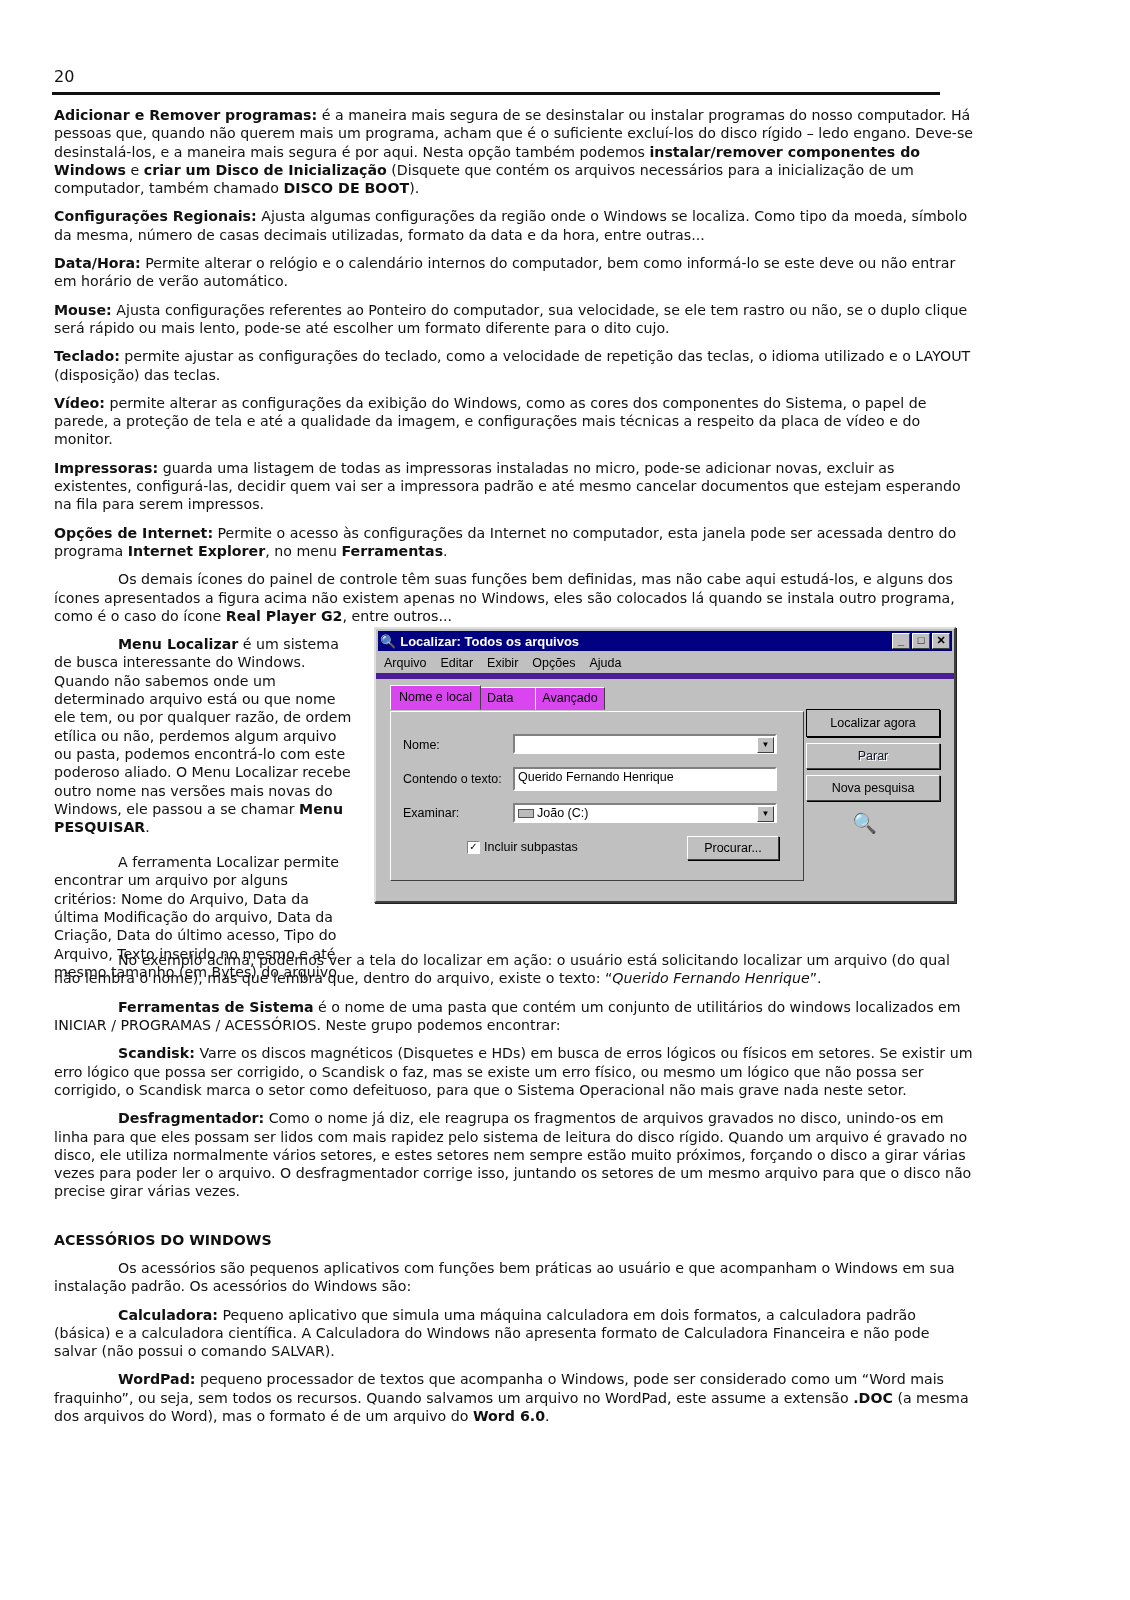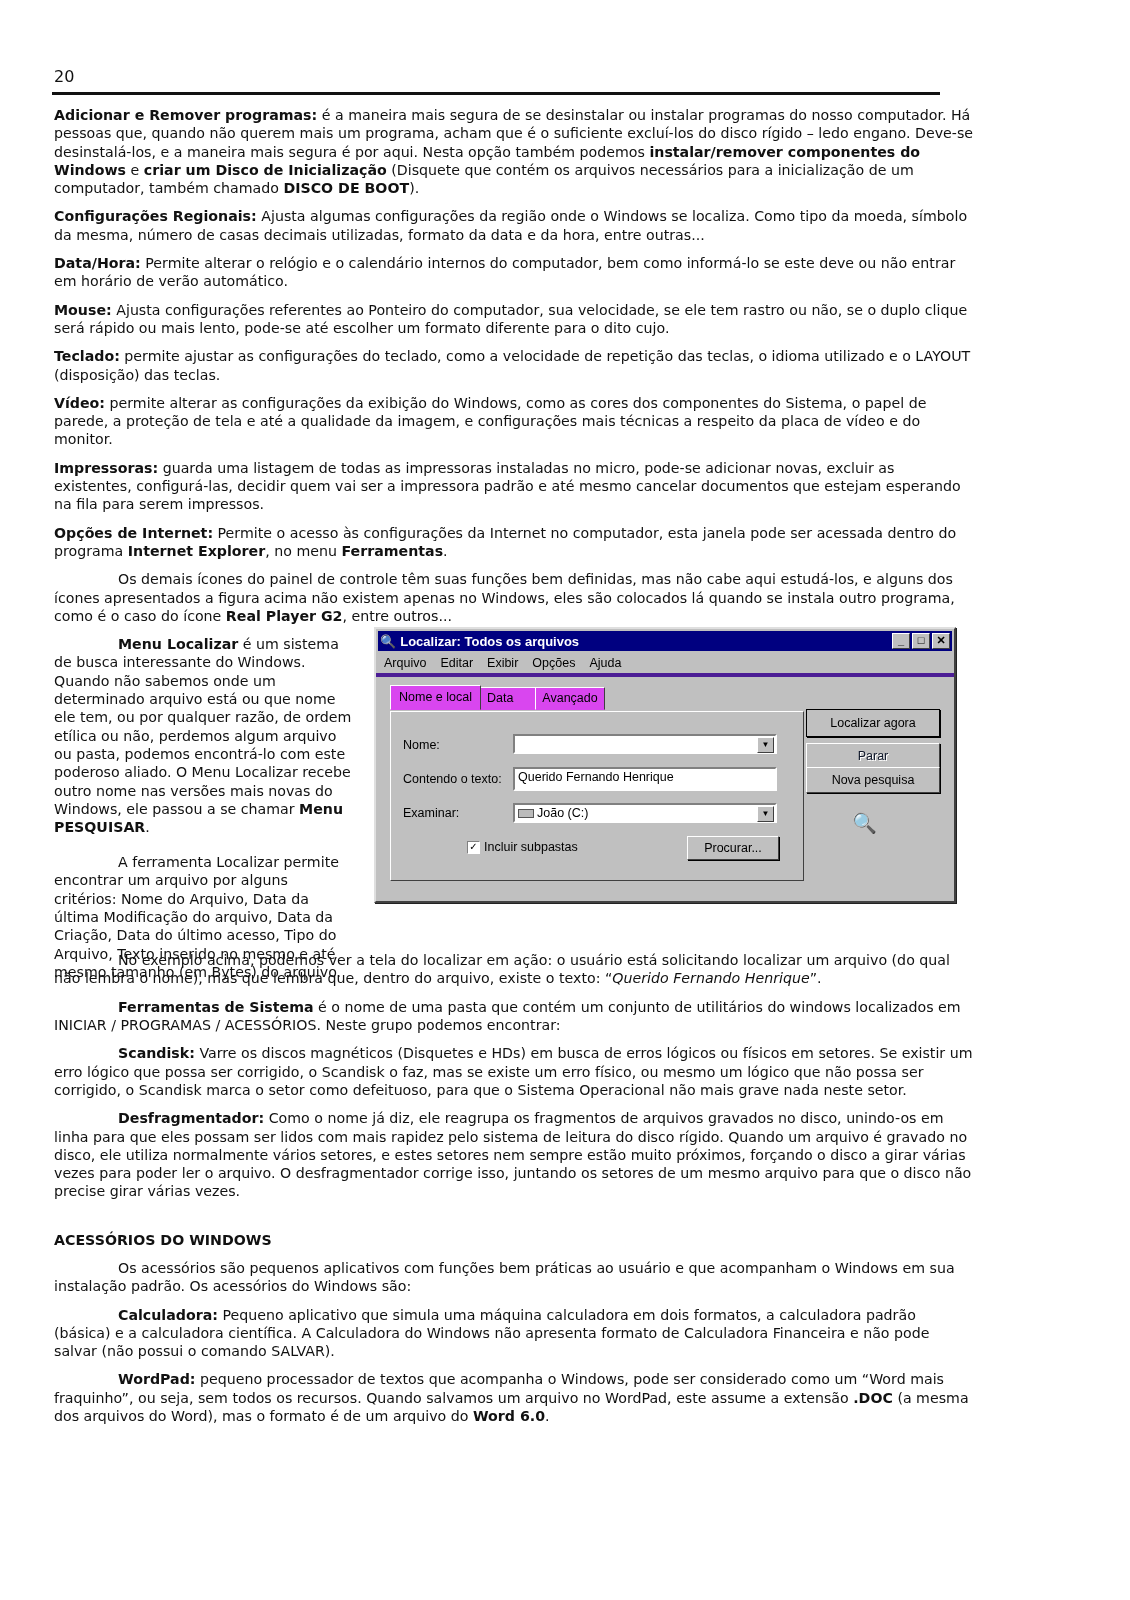--- a/index.html
+++ b/index.html
@@ -11,21 +11,21 @@
   p { margin:0 0 10px 0; }
   p.indent { text-indent:64px; }
   .float-area { position:relative; height:316px; }
   .float-text { position:absolute; left:0; top:0; width:300px; }
   h3 { font-size:14.2px; margin:30px 0 10px 0; font-weight:bold; }
   
   .win { position:absolute; left:320px; top:-8px; width:578px; height:272px; background:#c0c0c0; border:2px solid; border-color:#dfdfdf #404040 #404040 #dfdfdf; box-shadow:1px 1px 0 #222; font-family:"Liberation Sans", sans-serif; font-size:12.5px; line-height:normal; color:#000; }
   .titlebar { height:20px; background:#000080; color:#fff; display:flex; align-items:center; padding:0 2px; margin:2px; }
   .titlebar .t { font-weight:bold; font-size:13px; margin-left:4px; flex:1; }
   .tb-btn { width:16px; height:14px; background:#c0c0c0; border:1px solid; border-color:#fff #404040 #404040 #fff; color:#000; font-size:11px; line-height:13px; text-align:center; margin-left:2px; font-weight:bold; }
-  .menubar { display:flex; gap:14px; padding:3px 8px; border-bottom:4px solid #4c1d95; }
+  .menubar { display:flex; gap:14px; padding:3px 8px; border-bottom:6px solid #4c1d95; }
   .tabs { position:absolute; left:14px; top:58px; display:flex; }
   .tab { border:1px solid; border-color:#fff #404040 transparent #fff; padding:3px 6px; margin-right:-1px; background:#d946ef; }
   .tab.active { padding:4px 8px 5px; margin-top:-2px; z-index:2; }
   .tabpanel { position:absolute; left:14px; top:82px; width:412px; height:168px; border:1px solid; border-color:#fff #404040 #404040 #fff; }
   .lbl { position:absolute; left:12px; }
   .field { position:absolute; left:122px; width:264px; height:20px; background:#fff; border:2px solid; border-color:#808080 #fff #fff #808080; box-sizing:border-box; padding:1px 3px; font-size:12.5px; }
   .ddarrow { position:absolute; right:1px; top:1px; width:15px; height:14px; background:#c0c0c0; border:1px solid; border-color:#fff #404040 #404040 #fff; font-size:8px; text-align:center; line-height:14px; }
   .btn { position:absolute; background:#c0c0c0; border:1px solid; border-color:#fff #404040 #404040 #fff; box-shadow:1px 1px 0 #000; text-align:center; font-size:12.5px; box-sizing:border-box; }
   .btn.disabled { color:#0f172a; text-shadow:1px 1px 0 #fff; }
   .chk { position:absolute; left:76px; top:128px; display:flex; align-items:center; gap:4px; }
@@ -88,21 +88,21 @@
           <span class="ddarrow">▼</span>
         </div>
         <div class="chk">
           <span class="chkbox">✓</span>
           <span>Incluir subpastas</span>
         </div>
         <div class="btn" style="left:296px;top:124px;width:92px;height:24px;line-height:22px">Procurar...</div>
       </div>
       <div class="btn" style="left:430px;top:80px;width:134px;height:28px;line-height:26px;border:1px solid #000">Localizar agora</div>
       <div class="btn disabled" style="left:430px;top:114px;width:134px;height:26px;line-height:24px">Parar</div>
-      <div class="btn" style="left:430px;top:138px;width:134px;height:26px;line-height:24px">Nova pesquisa</div>
+      <div class="btn" style="left:430px;top:146px;width:134px;height:26px;line-height:24px">Nova pesquisa</div>
       <span style="position:absolute;left:476px;top:182px;font-size:20px">🔍</span>
     </div>
 
     <p class="indent" style="position:absolute;left:0;top:218px;width:300px"><span>A ferramenta Localizar permite encontrar um arquivo por alguns critérios: Nome do Arquivo, Data da última Modificação do arquivo, Data da Criação, Data do último acesso, Tipo do Arquivo, Texto inserido no mesmo e até mesmo tamanho (em Bytes) do arquivo.</span></p>
   </div>
 
   <p class="indent"><span>No exemplo acima, podemos ver a tela do localizar em ação: o usuário está solicitando localizar um arquivo (do qual não lembra o nome), mas que lembra que, dentro do arquivo, existe o texto: “</span><i>Querido Fernando Henrique</i><span>”.</span></p>
   <p class="indent"><b>Ferramentas de Sistema</b><span> é o nome de uma pasta que contém um conjunto de utilitários do windows localizados em INICIAR / PROGRAMAS / ACESSÓRIOS. Neste grupo podemos encontrar:</span></p>
   <p class="indent"><b>Scandisk:</b><span> Varre os discos magnéticos (Disquetes e HDs) em busca de erros lógicos ou físicos em setores. Se existir um erro lógico que possa ser corrigido, o Scandisk o faz, mas se existe um erro físico, ou mesmo um lógico que não possa ser corrigido, o Scandisk marca o setor como defeituoso, para que o Sistema Operacional não mais grave nada neste setor.</span></p>
   <p class="indent"><b>Desfragmentador:</b><span> Como o nome já diz, ele reagrupa os fragmentos de arquivos gravados no disco, unindo-os em linha para que eles possam ser lidos com mais rapidez pelo sistema de leitura do disco rígido. Quando um arquivo é gravado no disco, ele utiliza normalmente vários setores, e estes setores nem sempre estão muito próximos, forçando o disco a girar várias vezes para poder ler o arquivo. O desfragmentador corrige isso, juntando os setores de um mesmo arquivo para que o disco não precise girar várias vezes.</span></p>

